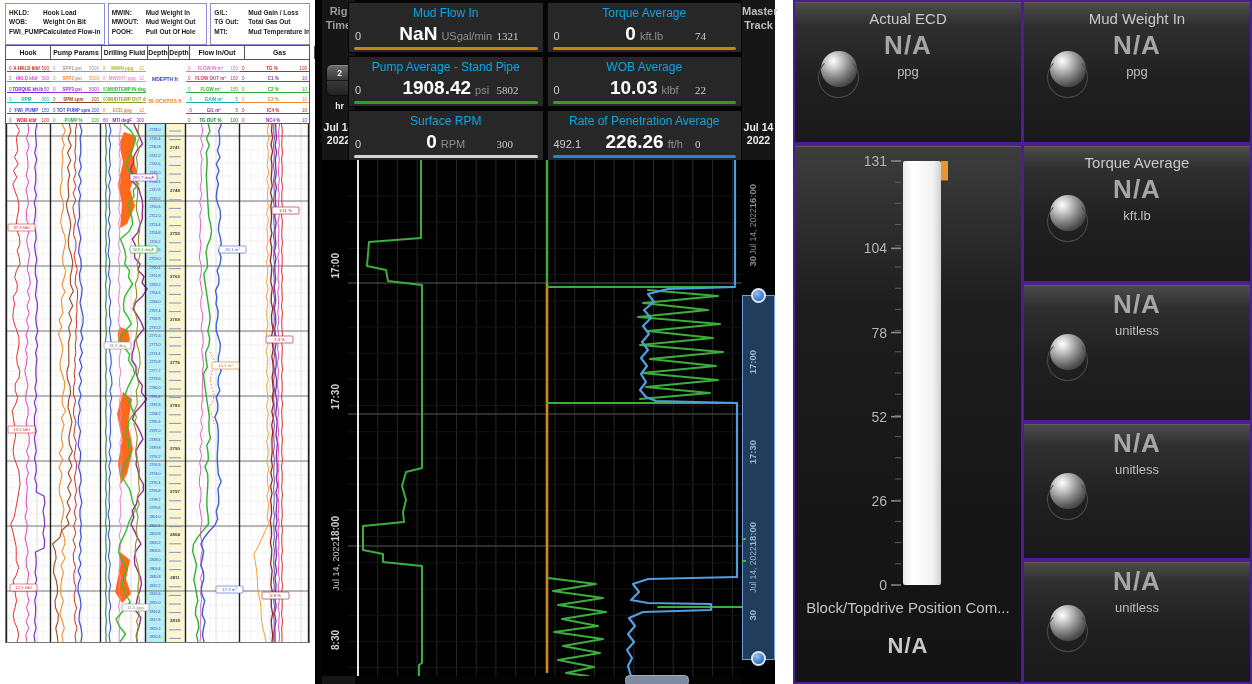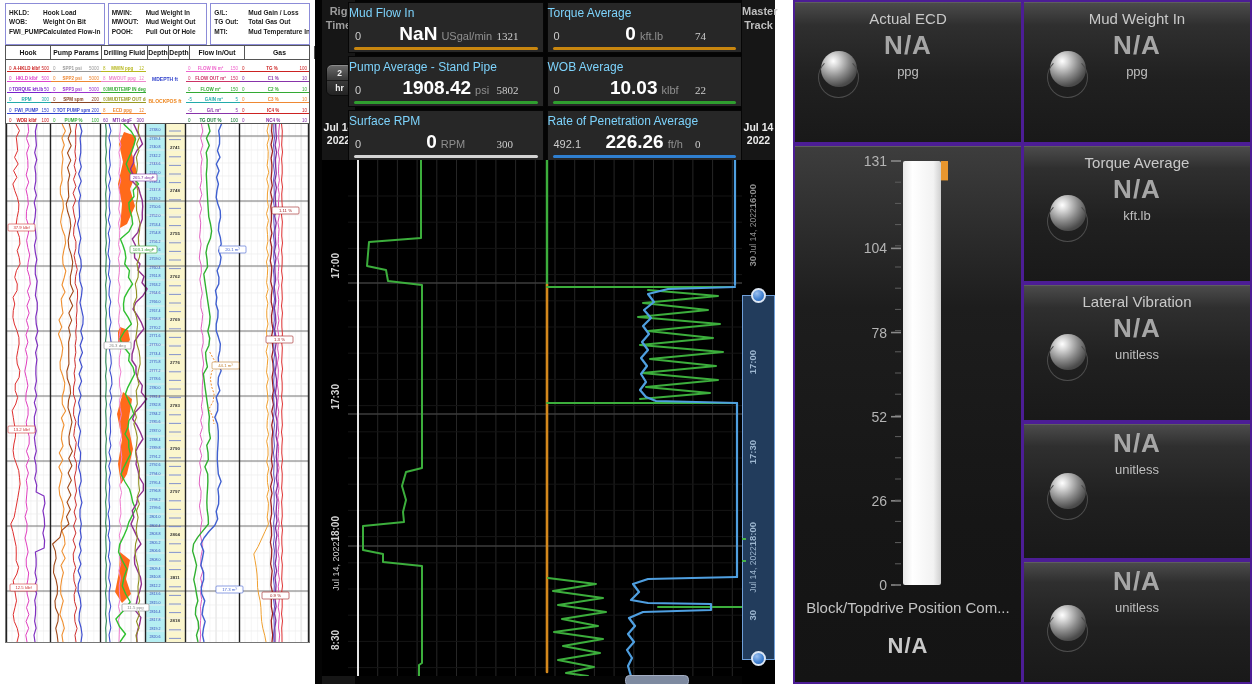--- a/index.html
+++ b/index.html
@@ -20,25 +20,25 @@
   .depth-chip{position:absolute;font-size:5px;font-weight:bold;text-align:center;width:44px;}
   .lp-log{position:relative;height:518px;border:1px solid #777;border-top:none;}
   
   #middle-panel{position:absolute;left:315px;top:0;width:460px;height:684px;background:#040404;}
   .mp-side{position:absolute;top:0;width:33px;height:684px;background:#161616;}
   #mp-left-col{left:7px;} #mp-right-col{left:427px;}
   .side-cap{position:absolute;top:5px;width:100%;text-align:center;font-weight:bold;font-size:11px;color:#9c9c9c;line-height:1.25;}
   #mp-right-col .side-cap{color:#bdbdbd;}
   .side-date{position:absolute;top:121px;width:100%;text-align:center;font-weight:bold;font-size:10.5px;color:#ececec;line-height:1.2;}
   .btn-2hr{position:absolute;top:64px;left:4px;width:25px;height:30px;border-radius:6px;background:linear-gradient(#6b6b6b,#3c3c3c 46%,#232323);border:1px solid #0c0c0c;box-shadow:inset 0 1px 0 #8b8b8b;color:#f0f0f0;font-weight:bold;font-size:8.5px;text-align:center;cursor:pointer;}
-  .btn-2hr .b2{display:block;margin-top:3px;} .btn-2hr .bhr{display:block;border-top:1px solid #1a1a1a;margin-top:2px;padding-top:2px;}
+  .btn-2hr .b2{display:block;margin-top:3px;} .btn-2hr .bhr{display:block;border-top:1px solid #1a1a1a;margin-top:2px;padding-top:20px;}
   #mp-header{position:absolute;left:33px;top:2px;width:394px;}
   .g-row{display:flex;gap:3px;margin-bottom:3px;}
   .gauge-cell{position:relative;flex:1;height:49px;background:#272727;border:1px solid #060606;}
-  .g-title{text-align:left;font-size:12px;color:#7dd3fc;margin-top:3px;}
+  .g-title{text-align:center;font-size:12px;color:#0ea5e9;margin-top:3px;}
   .g-line{position:absolute;left:6px;right:6px;top:20px;display:flex;align-items:baseline;}
   .g-min,.g-max{font-size:11px;color:#cdcdcd;width:40px;} .g-max{text-align:left;font-family:Liberation Serif, serif;}
   .g-mid{flex:1;text-align:center;}
   .g-value{font-size:19px;font-weight:bold;color:#fff;} .g-unit{font-size:11px;color:#8f8f8f;margin-left:4px;}
   .g-bar{position:absolute;left:5px;right:5px;bottom:2px;height:3px;border-radius:1.5px;}
   #mp-chart{position:absolute;left:33px;top:160px;width:394px;height:516px;background:#000;}
   #mp-left-axis{position:absolute;left:0;top:160px;width:33px;height:516px;background:#000;}
   #mp-master-axis{position:absolute;left:0;top:160px;width:33px;height:524px;background:#000;overflow:hidden;}
   .vlab{position:absolute;writing-mode:vertical-rl;transform:rotate(180deg);font-size:10px;color:#d6d6d6;line-height:1.15;text-align:center;}
   .vlab b{font-weight:bold;}
@@ -743,21 +743,20 @@
       <div class="sphere-ring"></div>
   </div>
   <div class="tile" style="left:231px;top:146px;width:226px;height:135px;">
     <div class="tile-title">Torque Average</div>
     <div class="tile-value">N/A</div>
     <div class="tile-unit">kft.lb</div>
     <div class="sphere"></div>
       <div class="sphere-ring"></div>
   </div>
   <div class="tile" style="left:231px;top:285px;width:226px;height:135px;">
-    <div class="tile-title">Lateral Vibration</div>
     <div class="tile-value">N/A</div>
     <div class="tile-unit">unitless</div>
     <div class="sphere"></div>
       <div class="sphere-ring"></div>
   </div>
   <div class="tile" style="left:231px;top:424px;width:226px;height:134px;">
     <div class="tile-value">N/A</div>
     <div class="tile-unit">unitless</div>
     <div class="sphere"></div>
       <div class="sphere-ring"></div>

